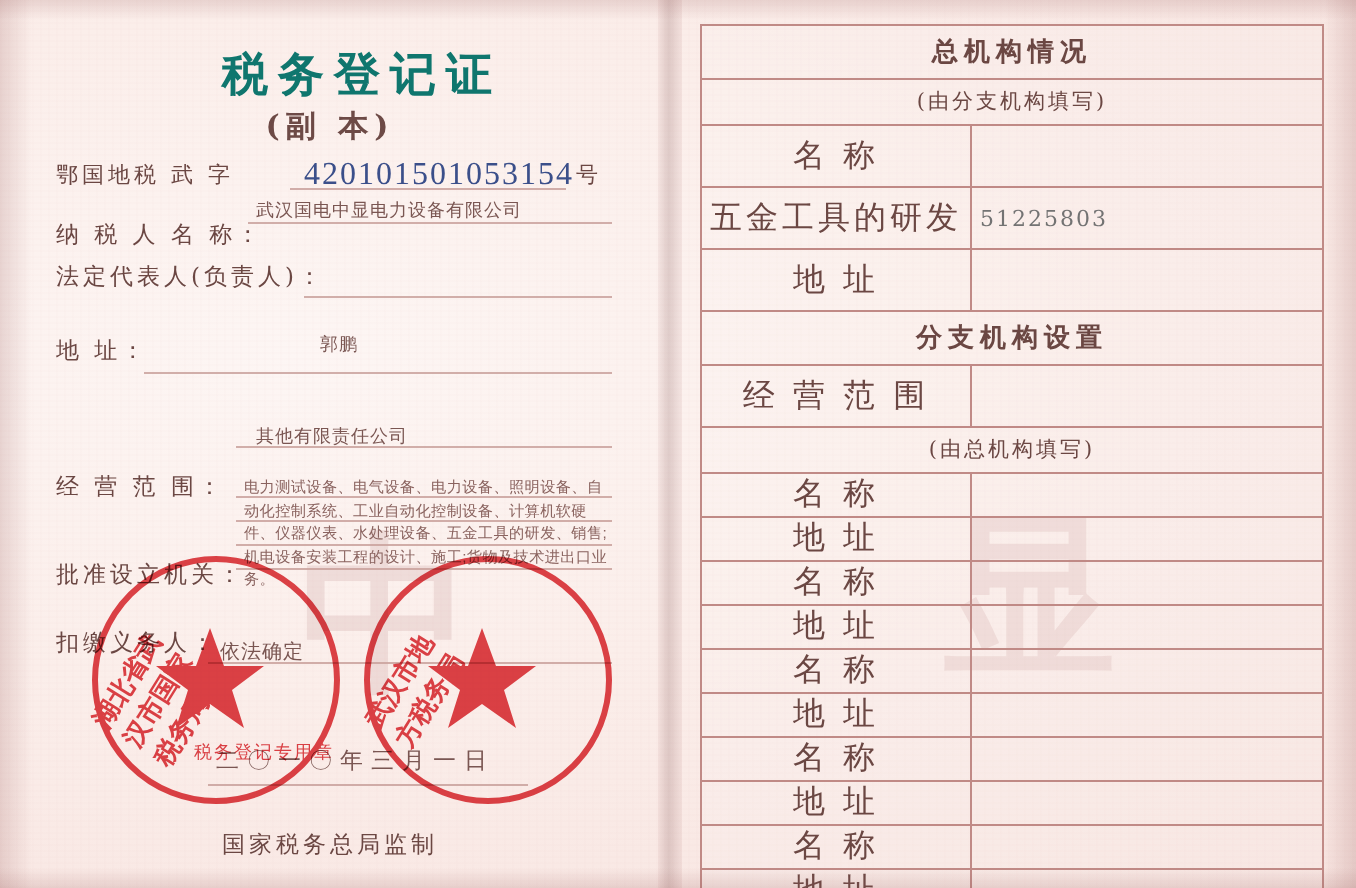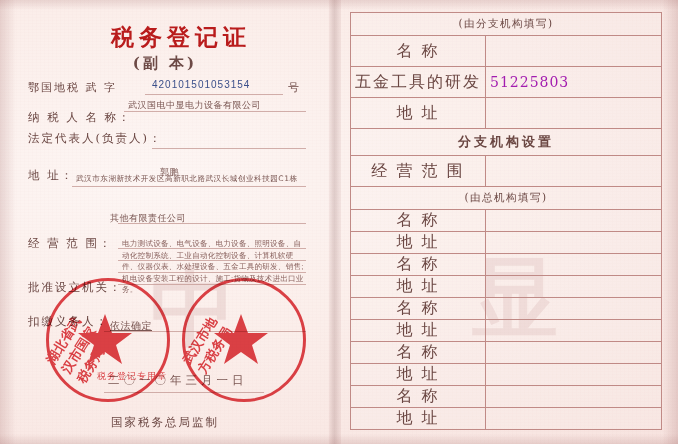--- a/index.html
+++ b/index.html
@@ -65,21 +65,21 @@
     width: 330px; height: 444px;
   }
   .doc-title {
     position: absolute;
     left: 0; right: 0; top: 22px;
     text-align: center;
     font-family: "DejaVu Serif", "Liberation Serif", serif;
     font-size: 23px;
     font-weight: bold;
     letter-spacing: 5px;
-    color: #b91c1c;
+    color: #0f766e;
     padding-left: 32px;
   }
   .doc-subtitle {
     position: absolute;
     left: 0; right: 0; top: 54px;
     text-align: center;
     font-family: "DejaVu Serif", "Liberation Serif", serif;
     font-size: 15px;
     font-weight: bold;
     letter-spacing: 3px;
@@ -98,22 +98,22 @@
   .fval {
     position: absolute;
     font-family: "DejaVu Sans", "Liberation Sans", sans-serif;
     font-size: 9px;
     color: #7a5652;
     white-space: nowrap;
     letter-spacing: .5px;
   }
   .fval.blue {
     color: #3b4f8a;
-    font-family: Liberation Sans, sans-serif;
-    font-size: 10px;
+    font-family: Liberation Serif, serif;
+    font-size: 16px;
     letter-spacing: 1px;
   }
   .rule {
     position: absolute;
     height: 0;
     border-bottom: 1px solid #c9a19c;
     opacity: .85;
   }
   .multiline {
     position: absolute;
@@ -223,22 +223,22 @@
     height: 26px;
   }
   .tbl td.sub {
     text-align: center;
     font-size: 10.5px;
     letter-spacing: 1.5px;
     height: 22px;
   }
   .tbl td.val {
     font-family: "DejaVu Serif", "Liberation Serif", serif;
-    font-size: 14px;
-    color: #a21caf;
+    font-size: 11px;
+    color: #737373;
     letter-spacing: 1px;
   }
   .tbl td.tall {
     height: 30px;
   }
 </style>
 </head>
 <body>
 
 <div id="page">
@@ -259,38 +259,37 @@
 
     <div class="field" style="top:110px;">纳 税 人 名 称：</div>
     <div class="fval" style="left:128px; top:99px;">武汉国电中显电力设备有限公司</div>
     <div class="rule" style="left:124px; top:111px; width:182px;"></div>
 
     <div class="field" style="top:131px;">法定代表人(负责人)：</div>
     <div class="fval" style="left:160px; top:136px;margin-top:30px;">郭鹏</div>
     <div class="rule" style="left:152px; top:148px; width:154px;"></div>
 
     <div class="field" style="top:168px;">地          址：</div>
-    <div class="fval" style="left:76px; top:174px; font-size:7.6px;">武汉市东湖新技术开发区高新职北路武汉长城创业科技园C1栋</div>
     <div class="rule" style="left:72px; top:186px; width:234px;"></div>
 
-    <div class="fval" style="left:110px; top:212px;font-family:Liberation Serif, serif;">其他有限责任公司</div>
+    <div class="fval" style="left:128px; top:212px;font-family:Liberation Serif, serif;">其他有限责任公司</div>
     <div class="rule" style="left:118px; top:223px; width:188px;"></div>
 
     <div class="field" style="top:236px;">经 营 范 围：</div>
     <div class="multiline" style="left:122px; top:238px; width:186px;">电力测试设备、电气设备、电力设备、照明设备、自动化控制系统、工业自动化控制设备、计算机软硬件、仪器仪表、水处理设备、五金工具的研发、销售;机电设备安装工程的设计、施工;货物及技术进出口业务。</div>
     <div class="rule" style="left:118px; top:248px; width:188px;"></div>
     <div class="rule" style="left:118px; top:260px; width:188px;"></div>
     <div class="rule" style="left:118px; top:272px; width:188px;"></div>
     <div class="rule" style="left:118px; top:284px; width:188px;"></div>
 
     <div class="field" style="top:280px;text-align:right;">批准设立机关：</div>
     <div class="fval" style="left:124px; top:285px;"></div>
 
     <div class="field" style="top:314px;">扣缴义务人：</div>
-    <div class="fval" style="left:110px; top:319px; font-size:10px;text-decoration:underline;">依法确定</div>
+    <div class="fval" style="left:110px; top:319px; font-size:10px;">依法确定</div>
     <div class="rule" style="left:104px; top:331px; width:202px;"></div>
 
     <div class="date-line">二〇一〇年三月一日</div>
     <div class="rule" style="left:104px; top:392px; width:160px;"></div>
 
     <div class="seal" style="left:46px; top:278px; width:118px; height:118px;">
       <div class="seal-text">
         <span style="transform: rotate(-58deg) translate(-50px,-46px);">湖北省武汉市国家税务局</span>
       </div>
       <svg width="118" height="118" viewBox="0 0 118 118" style="position:absolute;left:-3px;top:-3px;">
@@ -309,20 +308,23 @@
     </div>
 
     <div class="footer-line">国家税务总局监制</div>
   </div>
 
   <div class="right-page">
     <div class="watermark" style="left:128px; top:240px;">显</div>
 
     <table class="tbl">
       <tbody>
+          <tr>
+        <td class="hdr" colspan="2">总机构情况</td>
+      </tr>
       <tr>
         <td class="sub" colspan="2">(由分支机构填写)</td>
       </tr>
       <tr>
         <td class="lbl tall">名          称</td>
         <td class="val tall"></td>
       </tr>
       <tr>
         <td class="lbl tall">五金工具的研发</td>
         <td class="val tall">51225803</td>

